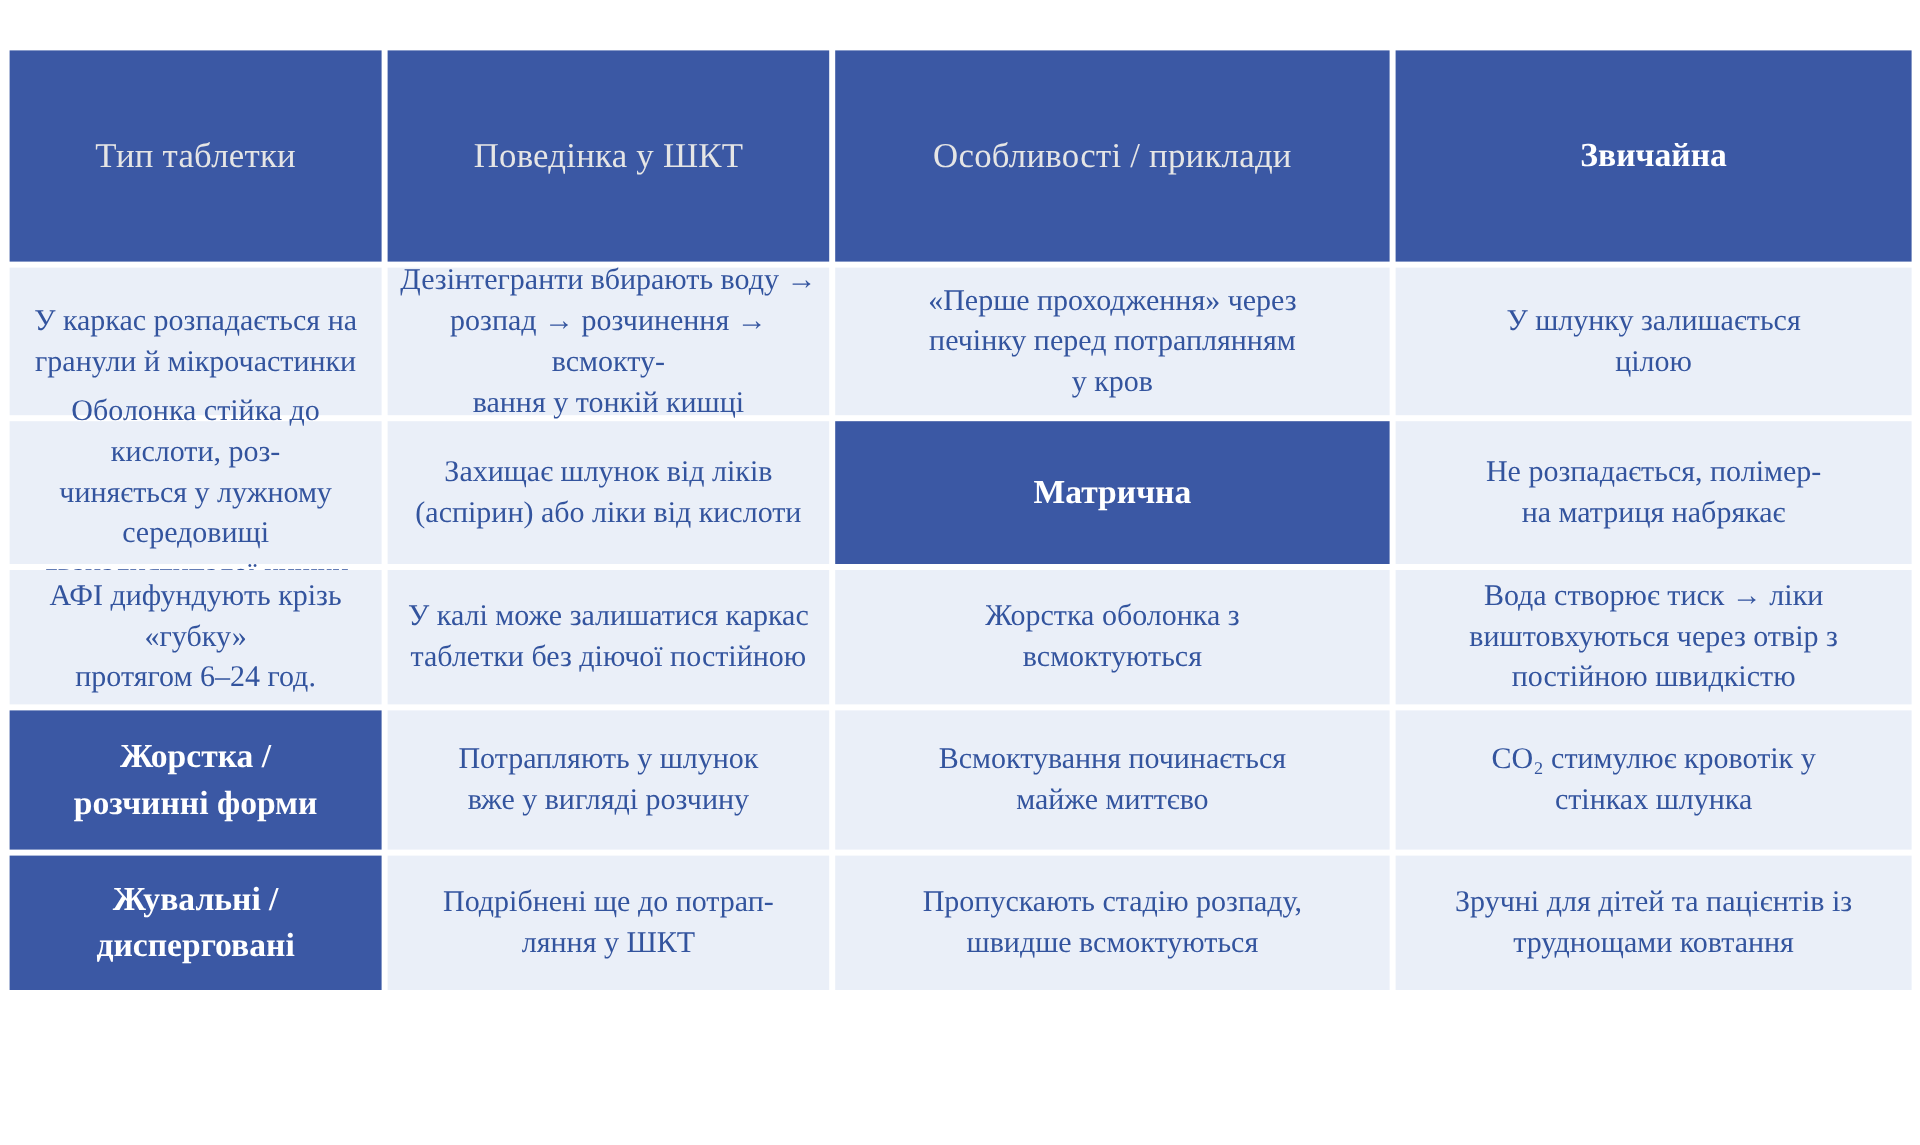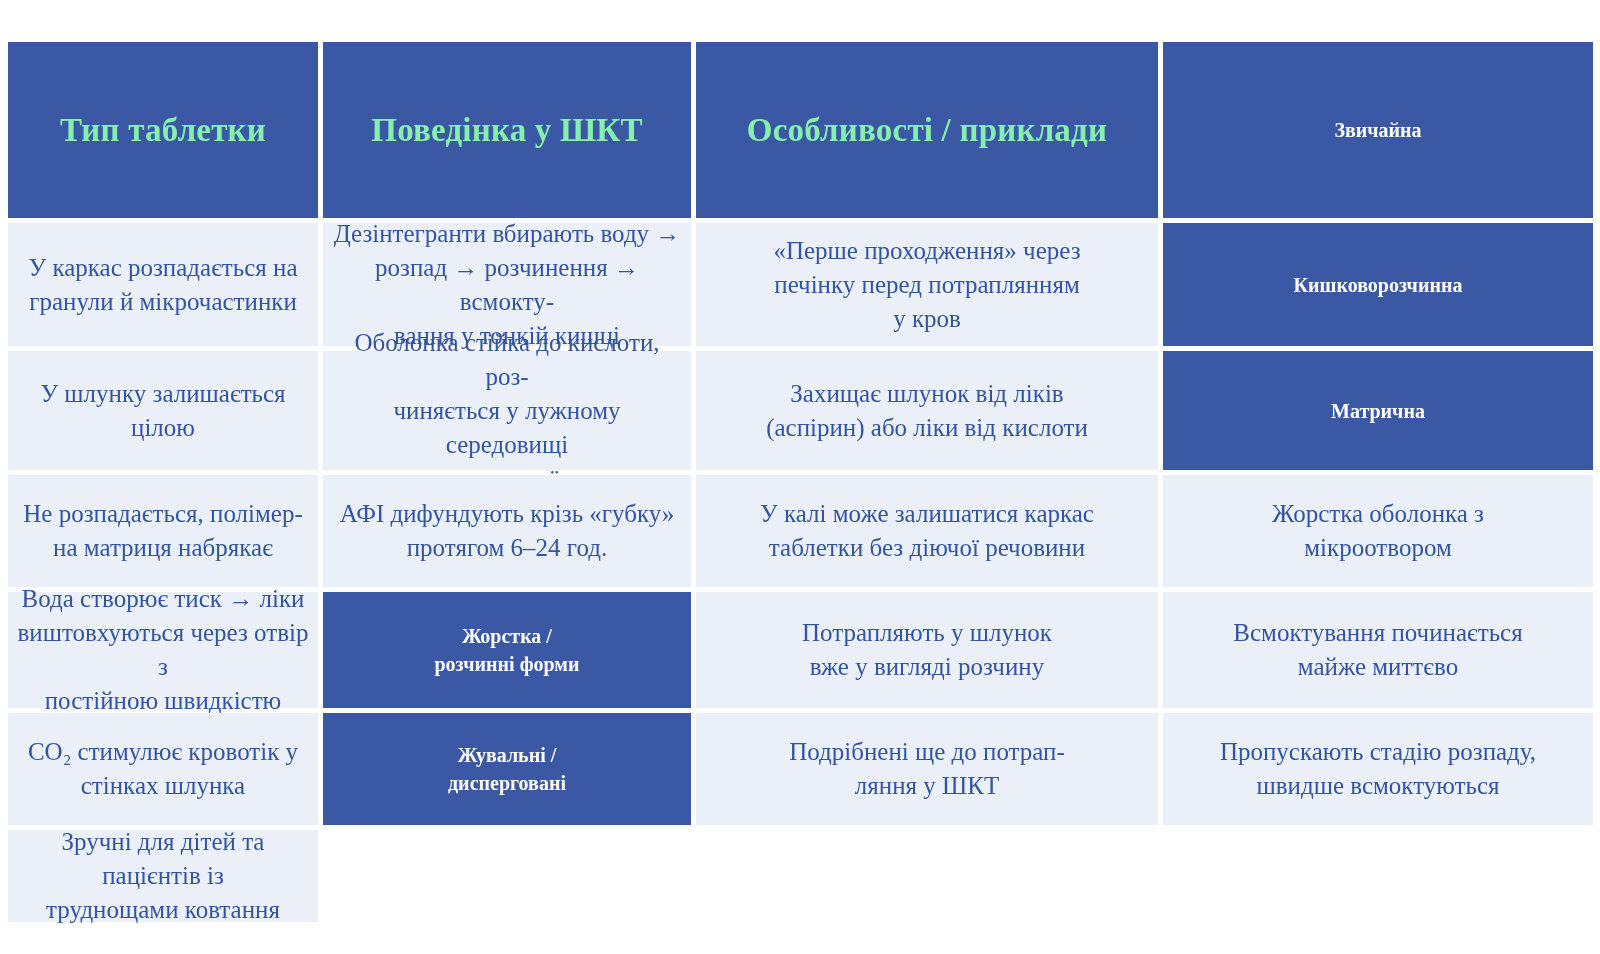--- a/index.html
+++ b/index.html
@@ -24,30 +24,30 @@
     display: flex;
     align-items: center;
     justify-content: center;
     text-align: center;
     white-space: pre-line;
     box-sizing: border-box;
     padding: 2px 8px;
   }
   .head {
     background: #3B58A4;
-    color: #86efac;
-    font-weight: bold;
-    font-size: 33px;
+    color: #e5e5e5;
+    font-weight: normal;
+    font-size: 29px;
     letter-spacing: 0.2px;
   }
   .rowlabel {
     background: #3B58A4;
     color: #ffffff;
     font-weight: bold;
-    font-size: 20px;
+    font-size: 28px;
     line-height: 1.4;
   }
   .body {
     background: #EAEFF8;
     color: #33549E;
     font-size: 25px;
     line-height: 1.36;
   }
 </style>
 </head>
@@ -62,39 +62,38 @@
   <div class="cell rowlabel">Звичайна</div>
   <div class="cell body">У каркас розпадається на
 гранули й мікрочастинки</div>
   <div class="cell body">Дезінтегранти вбирають воду →
 розпад → розчинення → всмокту-
 вання у тонкій кишці</div>
   <div class="cell body">«Перше проходження» через
 печінку перед потраплянням
 у кров</div>
 
-  <div class="cell rowlabel">Кишковорозчинна</div>
   <div class="cell body">У шлунку залишається
 цілою</div>
   <div class="cell body">Оболонка стійка до кислоти, роз-
 чиняється у лужному середовищі
 дванадцятипалої кишки</div>
   <div class="cell body">Захищає шлунок від ліків
 (аспірин) або ліки від кислоти</div>
 
   <div class="cell rowlabel">Матрична</div>
   <div class="cell body">Не розпадається, полімер-
 на матриця набрякає</div>
   <div class="cell body">АФІ дифундують крізь «губку»
 протягом 6–24 год.</div>
   <div class="cell body">У калі може залишатися каркас
-таблетки без діючої речовини</div>
+таблетки без діючої постійною</div>
 
   <div class="cell body">Жорстка оболонка з
-мікроотвором</div>
+всмоктуються</div>
   <div class="cell body">Вода створює тиск → ліки
 виштовхуються через отвір з
 постійною швидкістю</div>
 
   <div class="cell rowlabel">Жорстка /
 розчинні форми</div>
   <div class="cell body">Потрапляють у шлунок
 вже у вигляді розчину</div>
   <div class="cell body">Всмоктування починається
 майже миттєво</div>

